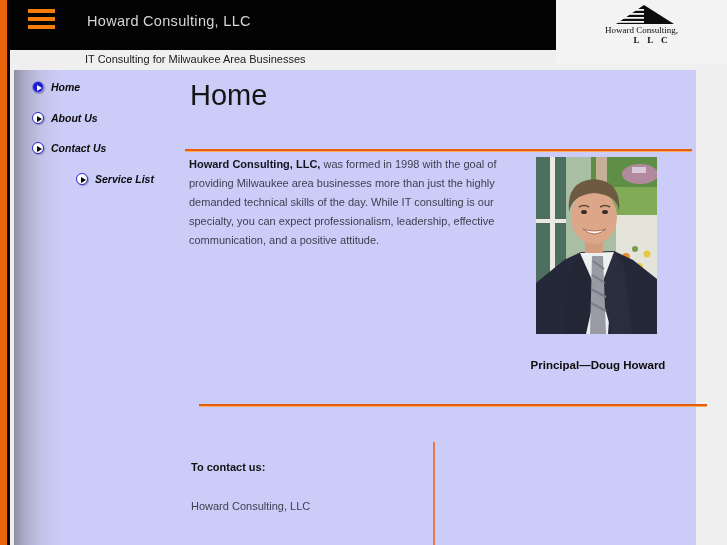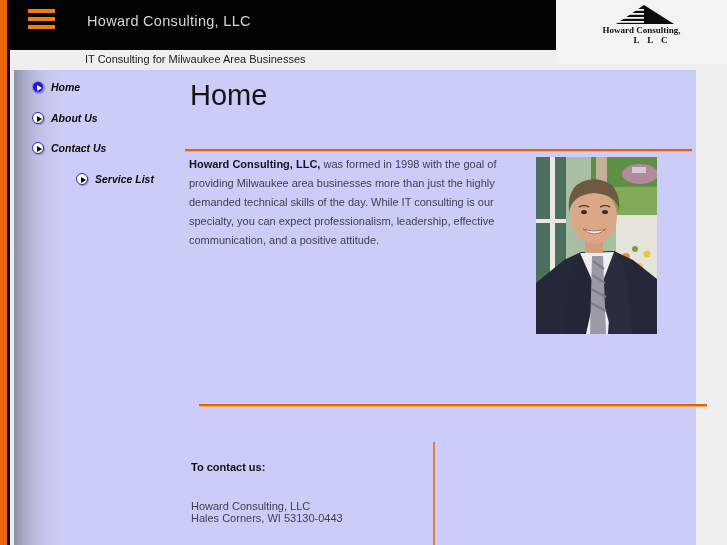--- a/index.html
+++ b/index.html
@@ -16,21 +16,21 @@
   
   .header { position:absolute; left:7px; top:0; width:549px; height:50px; background:#030303; z-index:5; }
   .hamburger { position:absolute; left:21px; top:9px; width:27px; cursor:pointer; }
   .hamburger .bar { height:4px; background:#f57d0a; margin-bottom:4px; }
   .hamburger .bar:last-child { margin-bottom:0; }
   .header-title { position:absolute; left:80px; top:13px; font-size:14.5px; color:#d6d6d6; letter-spacing:.3px; white-space:nowrap; }
 
   
   .logo-box { position:absolute; left:556px; top:0; width:171px; height:64px; background:#f3f3f3; text-align:center; padding-top:5px; z-index:4; }
   .logo-box svg { display:block; margin:0 auto; }
-  .logo-name   { font-family:"Liberation Serif", serif; font-weight:bold; font-size:9px; color:#0d0d0d; line-height:10px; }
+  .logo-name   { font-family:"Liberation Serif", serif; font-weight:normal; font-size:9px; color:#0d0d0d; line-height:10px; }
   .logo-suffix { font-family:"Liberation Serif", serif; font-weight:bold; font-size:9px; letter-spacing:3px; color:#0d0d0d; line-height:10px;padding-left:21px; }
 
   .tagline { position:absolute; left:85px; top:53px; font-size:11px; color:#202020; z-index:4; white-space:nowrap; }
 
   
   .canvas {
     position:absolute; left:14px; top:70px; width:682px; height:475px;
     background:linear-gradient(90deg,#8e8fa0 0px,#aaaac6 10px,#c2c2e8 26px,#ccccf8 48px,#ccccf8 100%);
   }
 
@@ -172,23 +172,23 @@
 
       <path d="M33,55 Q30,24 58,22 Q86,24 83,55 Q82,38 58,36 Q36,38 33,55 Z" fill="#6e5a42"></path>
 
       <ellipse cx="48" cy="55" rx="3" ry="2" fill="#3a2e28"></ellipse>
       <ellipse cx="69" cy="55" rx="3" ry="2" fill="#3a2e28"></ellipse>
       <path d="M43,50 Q48,47 53,50" stroke="#5a4632" stroke-width="1.5" fill="none"></path>
       <path d="M64,50 Q69,47 74,50" stroke="#5a4632" stroke-width="1.5" fill="none"></path>
       <path d="M47,72 Q58,82 70,72 Q58,76 47,72 Z" fill="#ffffff" stroke="#b06a55" stroke-width="1"></path>
     </svg>
   </div>
+  <div class="caption">Principal—Doug Howard</div>
 
   <div class="contact-heading">To contact us:</div>
   <div class="address">
     <div>Howard Consulting, LLC</div>
-    <div>Hales Corners, WI 53130-0443</div>
   </div>
 </div>
 
 <div class="hline one"></div>
 <div class="hline two"></div>
 <div class="vline"></div>
 
 </body></html>

